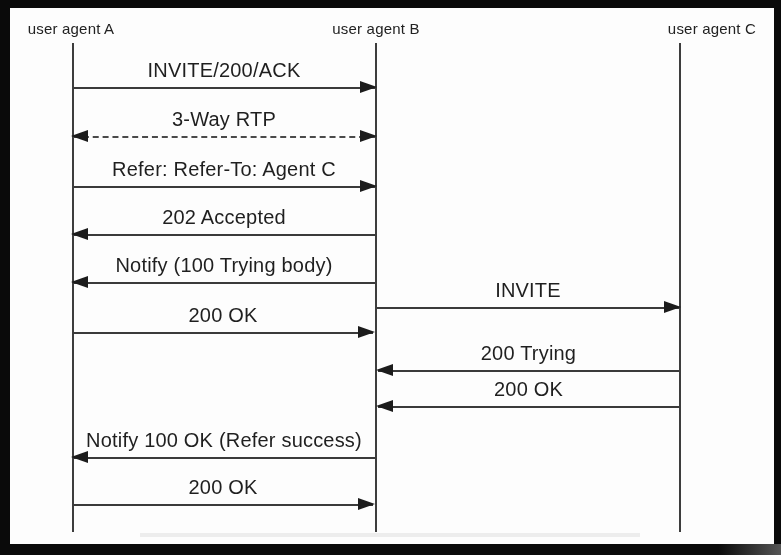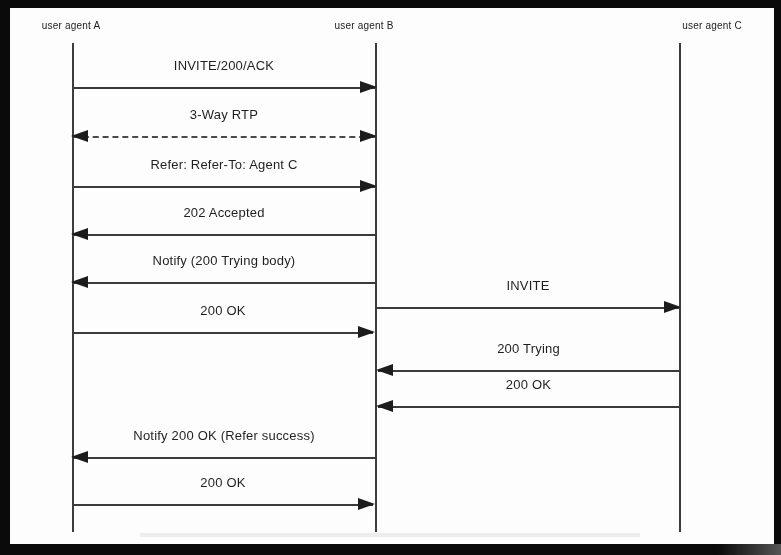--- a/index.html
+++ b/index.html
@@ -20,21 +20,21 @@
   .frame-top    { left: 0; top: 0; width: 781px; height: 8px; }
   .frame-left   { left: 0; top: 0; width: 10px; height: 555px; }
   .frame-right  { left: 774px; top: 0; width: 7px; height: 555px; }
   .frame-bottom { left: 0; top: 544px; width: 781px; height: 11px;
                   background: linear-gradient(to right, #0a0a0a 0%, #0a0a0a 92%, #555 100%); }
 
   .actor {
     position: absolute;
     top: 20px;
     transform: translateX(-50%);
-    font-size: 10px;
+    font-size: 15px;
     color: #222222;
     white-space: nowrap;
     letter-spacing: 0.2px;
   }
   .lifeline {
     position: absolute;
     top: 43px;
     width: 2px;
     height: 489px;
     background: #3d3d3d;
@@ -50,23 +50,23 @@
   .msg .line-dashed {
     position: absolute;
     left: 0; right: 0; top: -1px;
     height: 0;
     border-top: 2px dashed #4a4a4a;
     background: none;
   }
   .msg .lbl {
     position: absolute;
     left: 0; right: 0;
-    bottom: 15px;
+    bottom: 6px;
     text-align: center;
-    font-size: 13px;
+    font-size: 20px;
     color: #1f1f1f;
     white-space: nowrap;
     letter-spacing: 0.2px;
   }
   .ah {
     position: absolute;
     width: 0; height: 0;
     top: -7px;
   }
   .ah-r {
@@ -89,21 +89,21 @@
 <body>
 
 <div class="page">
 
   <div class="frame-edge frame-top"></div>
   <div class="frame-edge frame-left"></div>
   <div class="frame-edge frame-right"></div>
   <div class="frame-edge frame-bottom"></div>
 
   <div class="actor" style="left:71px">user agent A</div>
-  <div class="actor" style="left:364px">user agent B</div>
+  <div class="actor" style="left:376px">user agent B</div>
   <div class="actor" style="left:712px">user agent C</div>
 
   <div class="lifeline" style="left:72px"></div>
   <div class="lifeline" style="left:375px"></div>
   <div class="lifeline" style="left:679px"></div>
 
   <div class="msg" style="top:88px;left:73px;width:302px">
     <span class="lbl">INVITE/200/ACK</span>
     <span class="line"></span>
     <span class="ah ah-r"></span>
@@ -122,21 +122,21 @@
     <span class="ah ah-r"></span>
   </div>
 
   <div class="msg" style="top:235px;left:73px;width:302px">
     <span class="lbl">202 Accepted</span>
     <span class="line"></span>
     <span class="ah ah-l"></span>
   </div>
 
   <div class="msg" style="top:283px;left:73px;width:302px">
-    <span class="lbl">Notify (200 Trying body)</span>
+    <span class="lbl">Notify (100 Trying body)</span>
     <span class="line"></span>
     <span class="ah ah-l"></span>
   </div>
 
   <div class="msg" style="top:308px;left:377px;width:302px">
     <span class="lbl">INVITE</span>
     <span class="line"></span>
     <span class="ah ah-r"></span>
   </div>
 
@@ -152,21 +152,21 @@
     <span class="ah ah-l"></span>
   </div>
 
   <div class="msg" style="top:407px;left:378px;width:301px">
     <span class="lbl">200 OK</span>
     <span class="line"></span>
     <span class="ah ah-l"></span>
   </div>
 
   <div class="msg" style="top:458px;left:73px;width:302px">
-    <span class="lbl">Notify 200 OK (Refer success)</span>
+    <span class="lbl">Notify 100 OK (Refer success)</span>
     <span class="line"></span>
     <span class="ah ah-l"></span>
   </div>
 
   <div class="msg" style="top:505px;left:73px;width:300px">
     <span class="lbl">200 OK</span>
     <span class="line"></span>
     <span class="ah ah-r"></span>
   </div>
 

